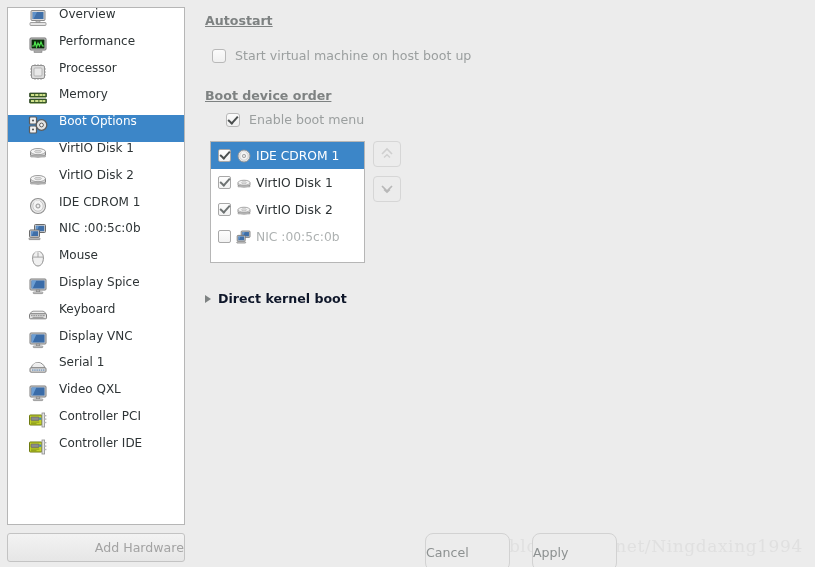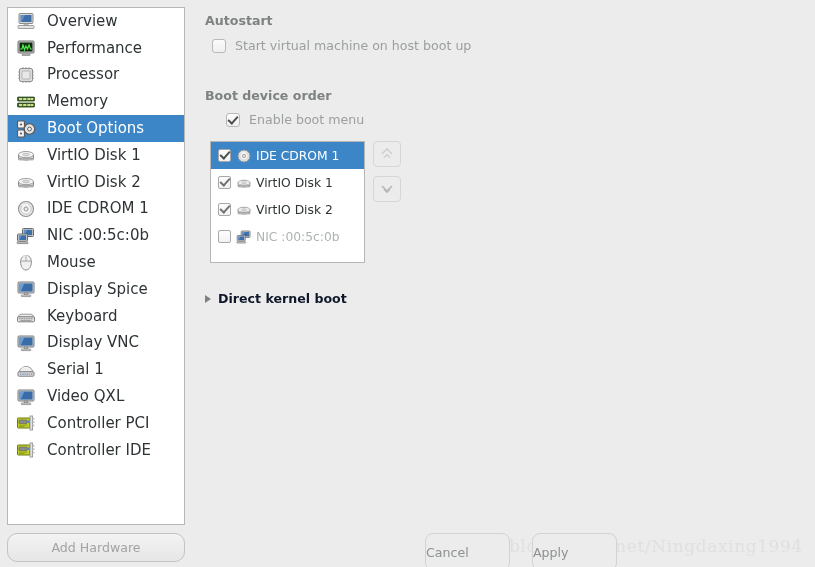--- a/index.html
+++ b/index.html
@@ -20,25 +20,25 @@
     position: absolute;
     left: 7px; top: 7px;
     width: 178px; height: 518px;
     background: #ffffff;
     border: 1px solid #b6b6b6;
     box-sizing: border-box;
     overflow: hidden;
   }
   .hw-item {
     display: flex;
-    align-items: center;
+    align-items: flex-start;
     height: 26.8px;
-    padding-left: 8px;
-    box-sizing: border-box;
-    font-size: 15px;
+    padding-left: 20px;
+    box-sizing: border-box;
+    font-size: 12px;
     color: #2e3436;
     white-space: nowrap;
   }
   .hw-item.selected {
     background: #3c86c8;
     color: #ffffff;
   }
   .hw-icon {
     width: 22px; height: 20px;
     margin-right: 9px;
@@ -48,37 +48,38 @@
   .hw-icon svg { display:block; }
   .hw-label { line-height: 1; }
 
   #add-hardware {
     position: absolute;
     left: 7px; top: 533px;
     width: 178px; height: 29px;
     box-sizing: border-box;
     background: linear-gradient(to bottom, #f3f3f3, #e6e6e6);
     border: 1px solid #c3c3c3;
-    border-radius: 10px;
+    border-radius: 3px;
     color: #a3a3a3;
     font-size: 12.6px;
-    display: flex; align-items: center; justify-content: center;
+    display: flex; align-items: center; justify-content: flex-end;
   }
 
   
   #main {
     position: absolute;
     left: 195px; top: 0;
     width: 620px; height: 567px;
   }
   .section-title {
     position: absolute;
     font-size: 12.6px;
     font-weight: bold;
     color: #7e8282;
+    text-decoration: underline;
   }
   .chk-row {
     position: absolute;
     display: flex;
     align-items: center;
     font-size: 12.6px;
     color: #9b9f9f;
   }
   .chkbox {
     width: 14px; height: 14px;
@@ -449,21 +450,21 @@
     </div>
 
   <div id="add-hardware">
     <span>Add Hardware</span>
   </div>
 
   <div id="main">
 
     <div class="section-title" style="left:10px; top:13px;">Autostart</div>
 
-    <div class="chk-row" style="left:17px; top:38px;">
+    <div class="chk-row" style="left:17px; top:48px;">
       <span class="chkbox" id="autostart-chk"></span>
       <span>Start virtual machine on host boot up</span>
     </div>
 
     <div class="section-title" style="left:10px; top:88px;">Boot device order</div>
 
     <div class="chk-row" style="left:31px; top:112px;">
       <span class="chkbox dark checked" id="bootmenu-chk"></span>
       <span>Enable boot menu</span>
     </div>

